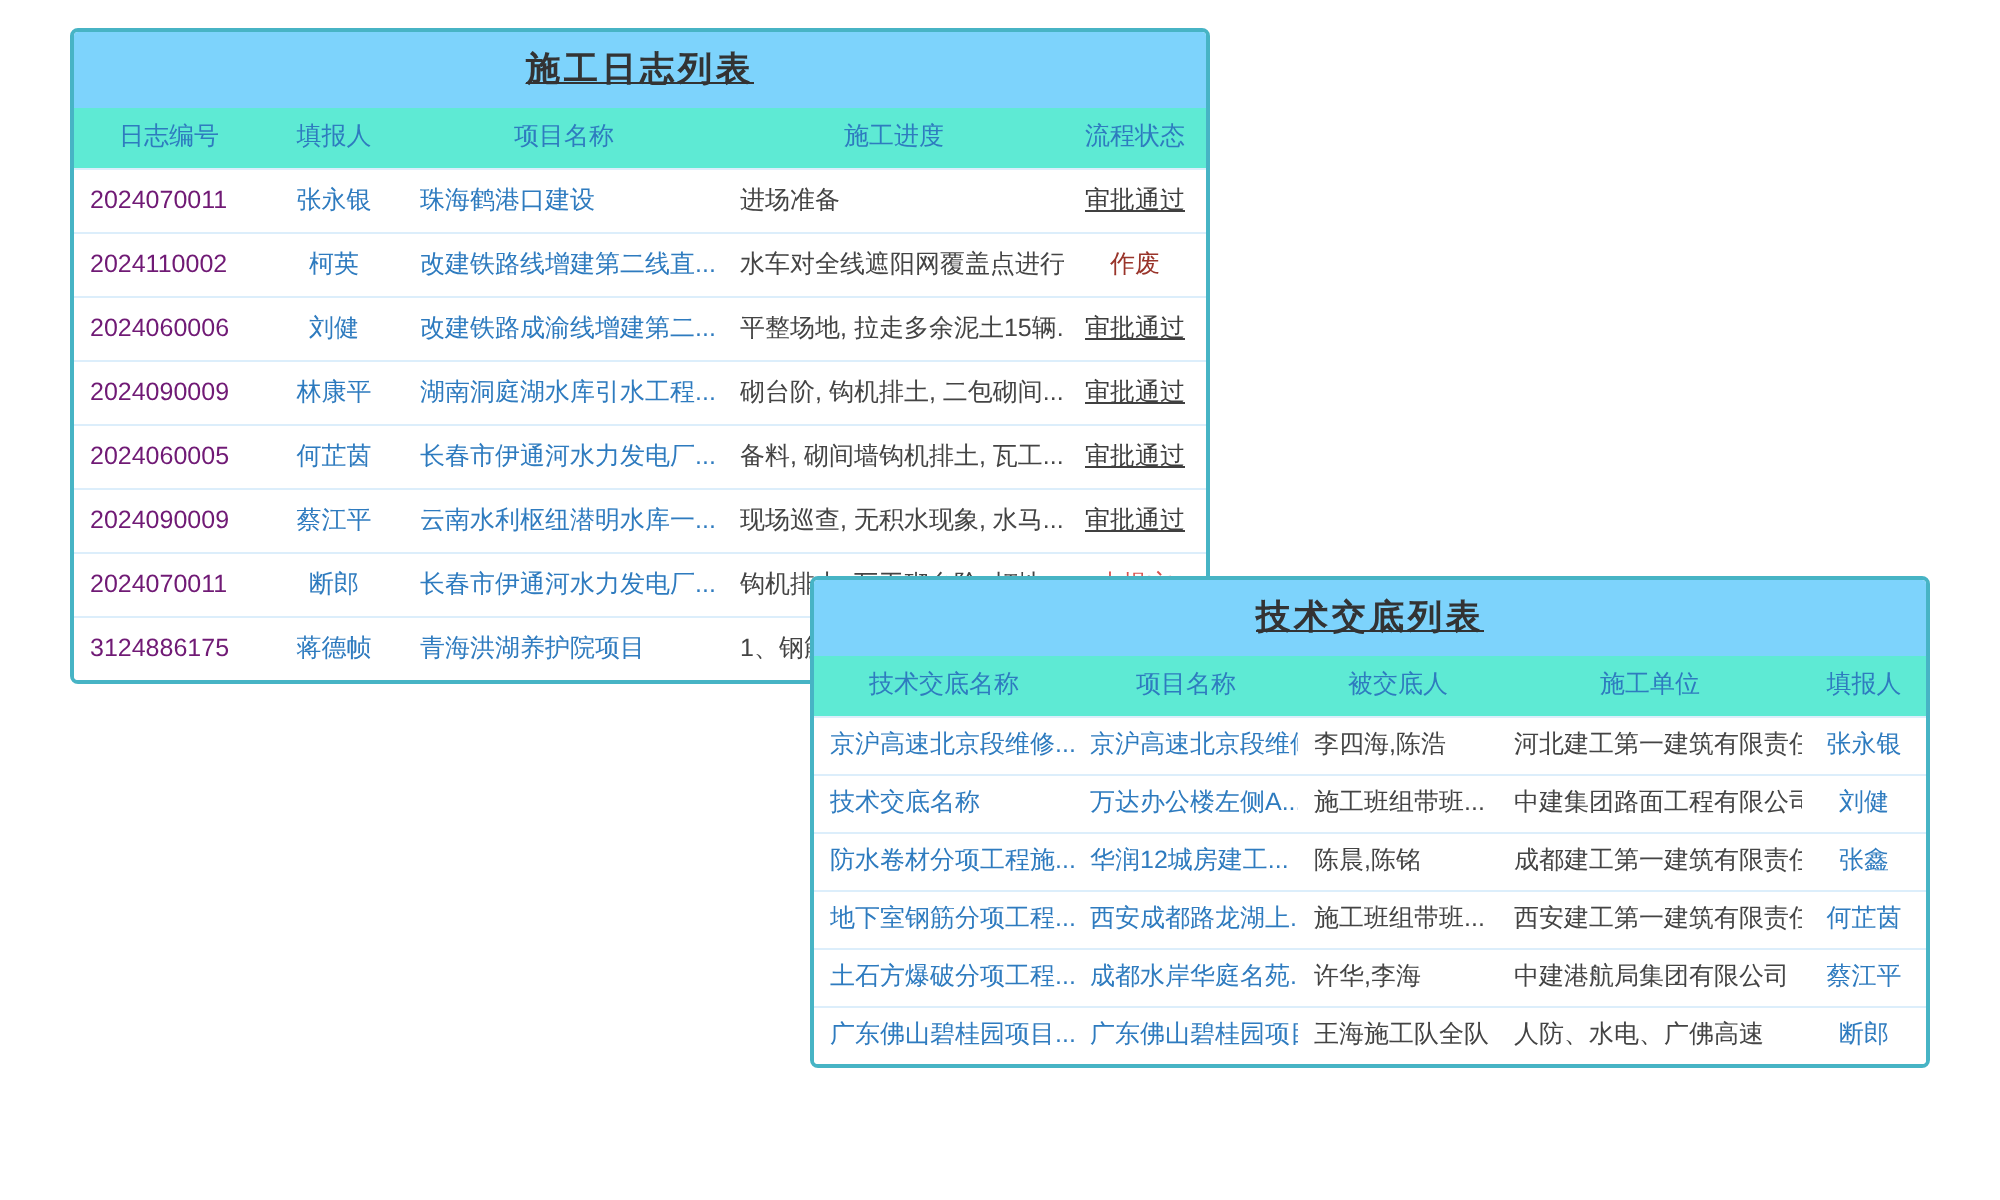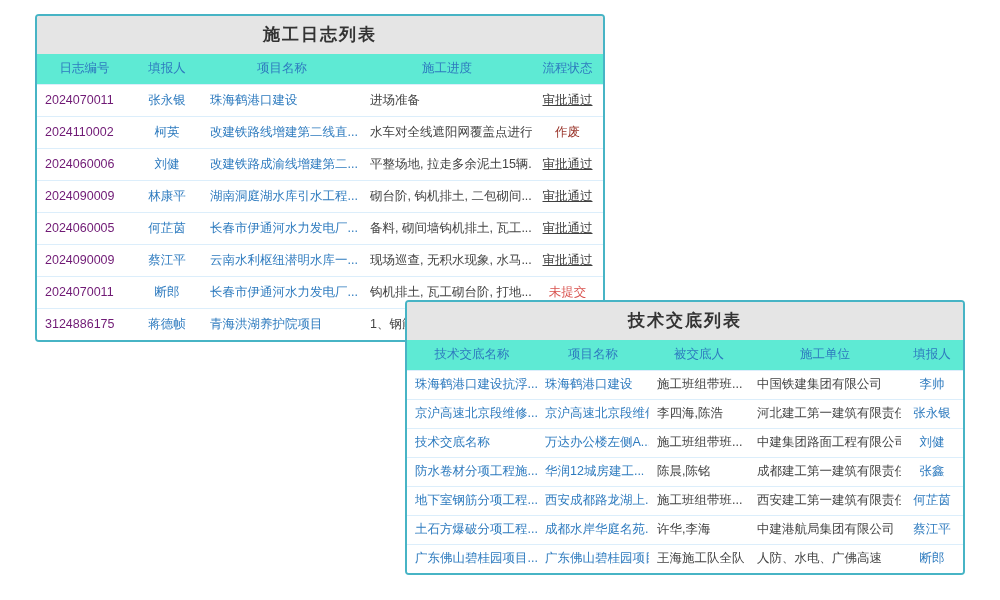--- a/index.html
+++ b/index.html
@@ -11,30 +11,31 @@
     overflow: hidden;
   }
   .panel {
     position: absolute;
     background: #ffffff;
     border: 2px solid #47b4c5;
     border-radius: 4px;
     overflow: hidden;
   }
   #log-panel   { left: 35px;  top: 14px;  width: 570px; z-index: 1; }
-  #disclosure-panel { left: 405px; top: 300px; width: 560px; z-index: 2; }
+  #disclosure-panel { left: 405px; top: 288px; width: 560px; z-index: 2; }
   .panel-title {
     height: 38px;
     line-height: 38px;
     text-align: center;
     font-size: 17px;
     font-weight: bold;
     letter-spacing: 2px;
     color: #333333;
-    background: #e5e5e5;
+    background: #7dd3fc;
+    text-decoration: underline;
   }
   table {
     width: 100%;
     border-collapse: collapse;
     table-layout: fixed;
     font-size: 12.5px;
   }
   thead th {
     background: #5eead4;
     color: #2e7bbf;
@@ -169,27 +170,20 @@
       <tr>
           <th>技术交底名称</th>
           <th>项目名称</th>
           <th>被交底人</th>
           <th>施工单位</th>
           <th>填报人</th>
         </tr>
     </thead>
     <tbody>
         <tr>
-          <td class="c-name">珠海鹤港口建设抗浮...</td>
-          <td class="c-project">珠海鹤港口建设</td>
-          <td class="c-person">施工班组带班...</td>
-          <td class="c-unit">中国铁建集团有限公司</td>
-          <td class="c-filler">李帅</td>
-        </tr>
-        <tr>
           <td class="c-name">京沪高速北京段维修...</td>
           <td class="c-project">京沪高速北京段维修</td>
           <td class="c-person">李四海,陈浩</td>
           <td class="c-unit">河北建工第一建筑有限责任公司</td>
           <td class="c-filler">张永银</td>
         </tr>
         <tr>
           <td class="c-name">技术交底名称</td>
           <td class="c-project">万达办公楼左侧A...</td>
           <td class="c-person">施工班组带班...</td>

